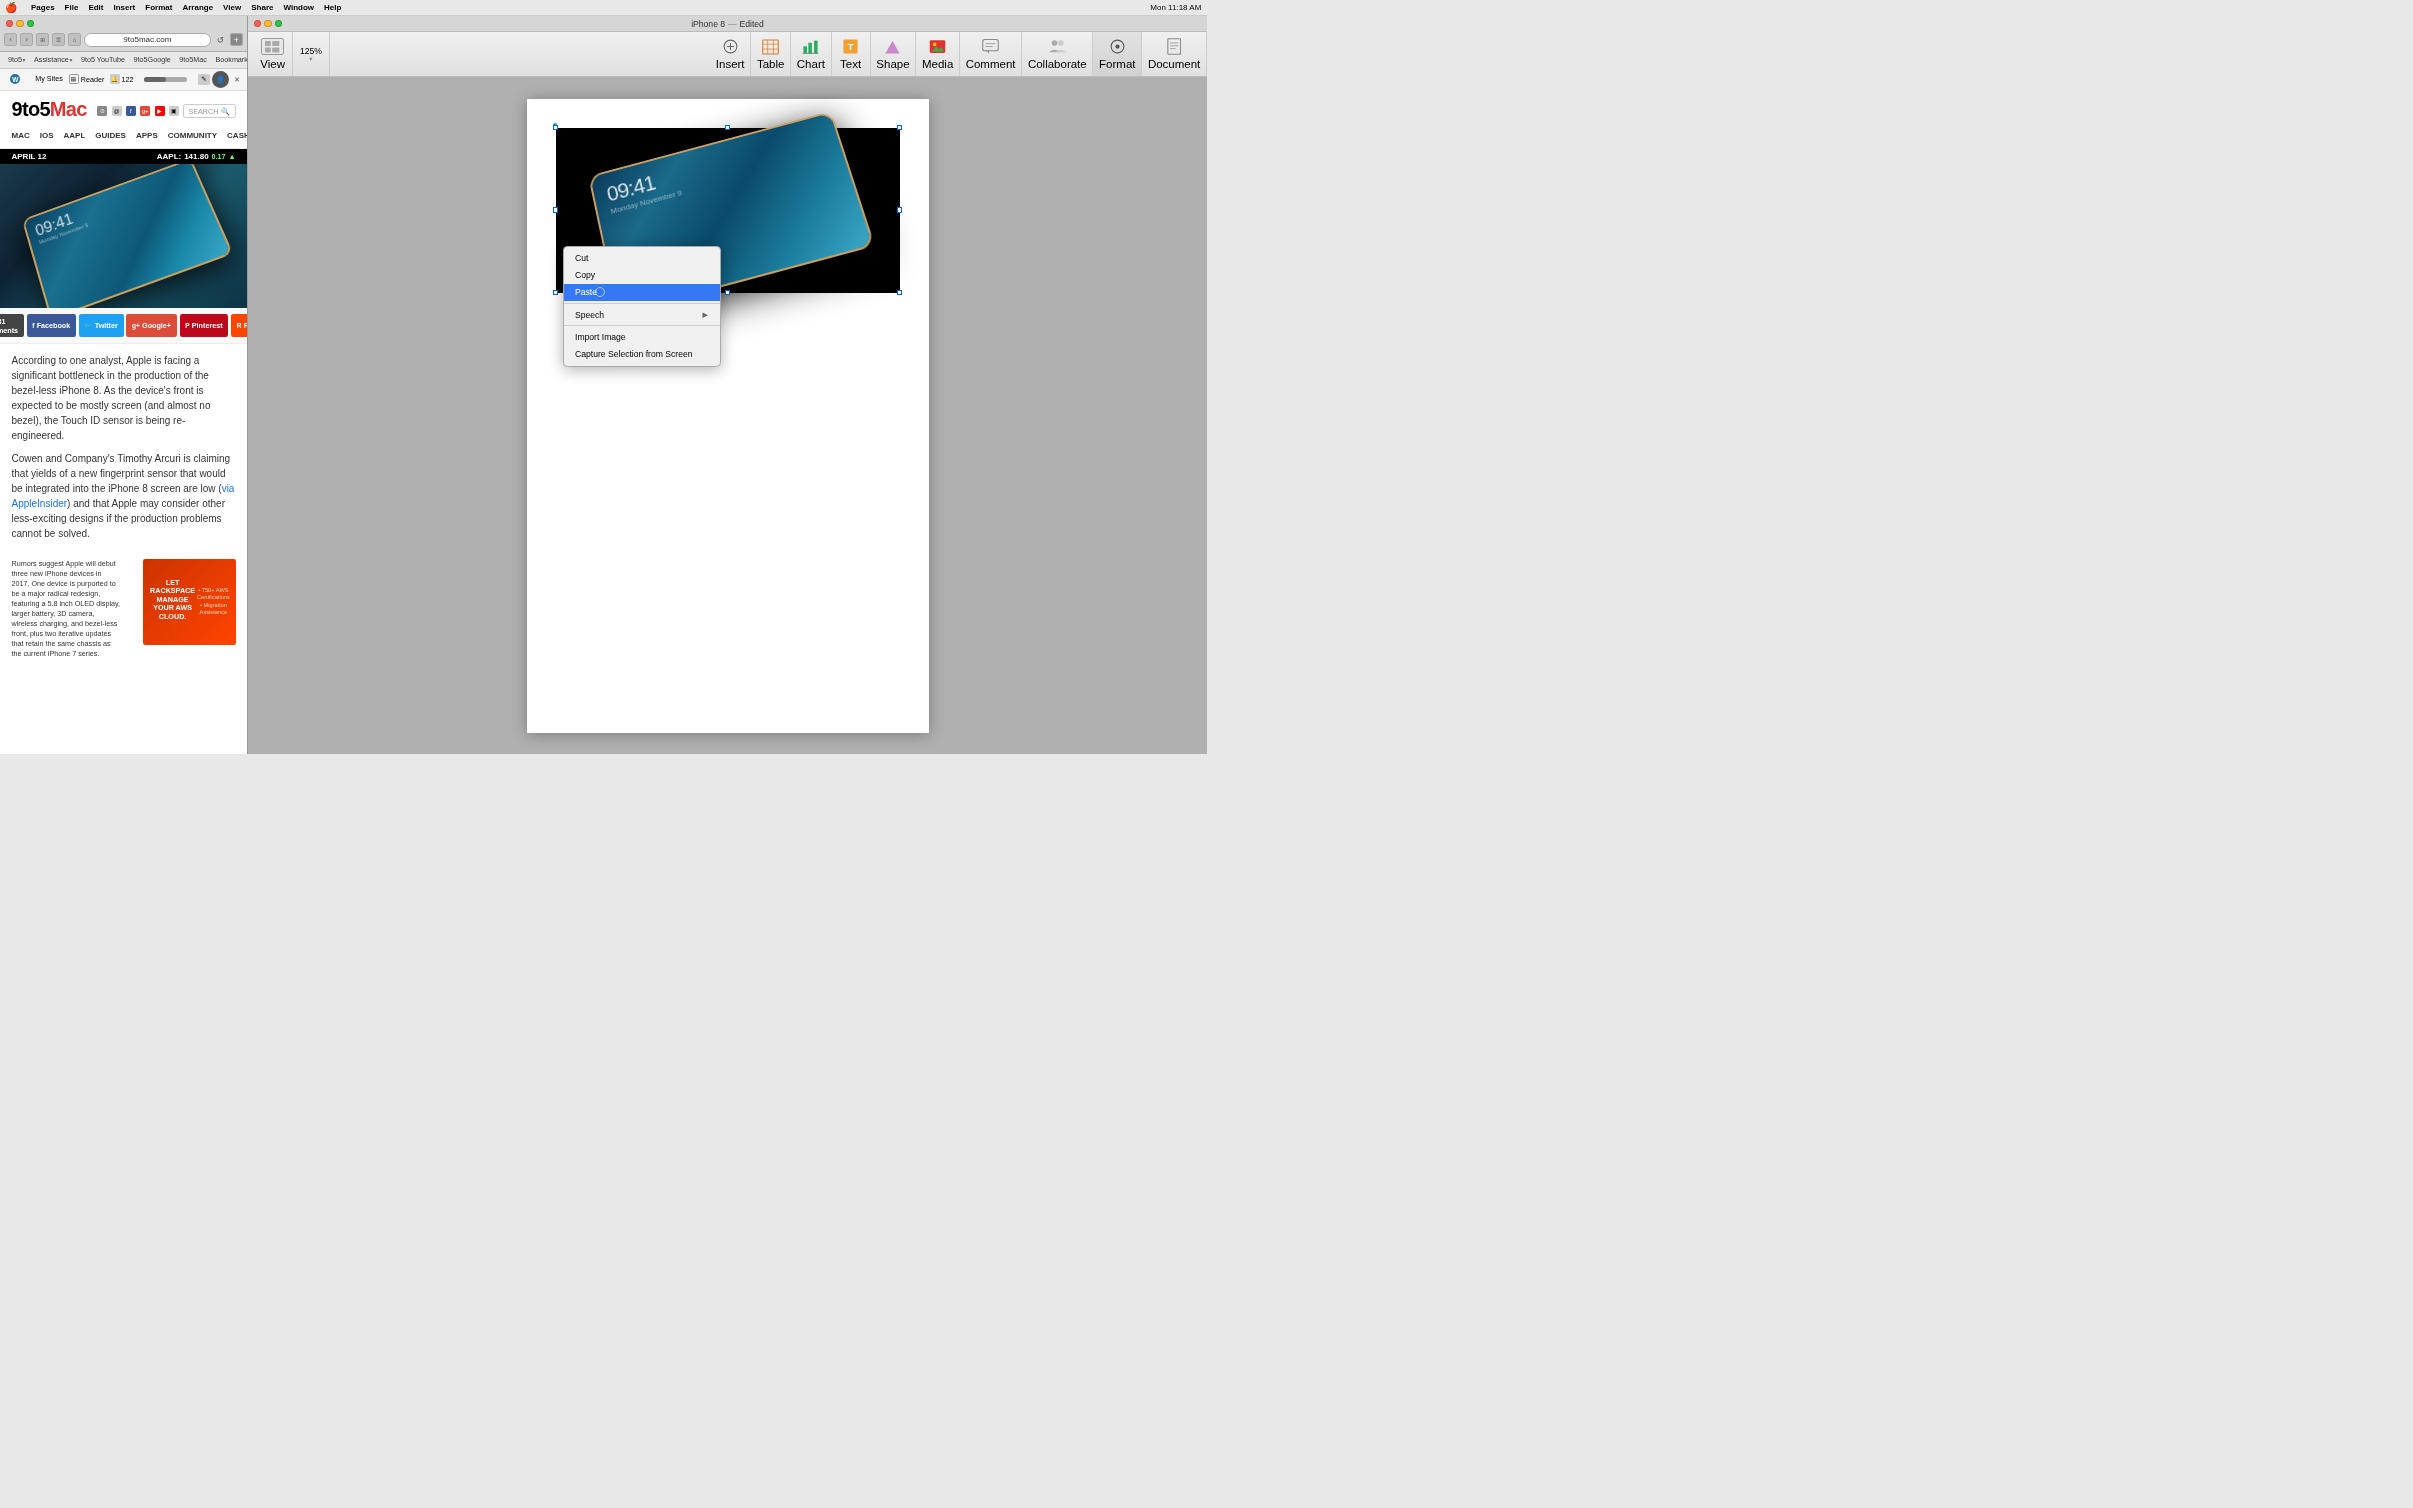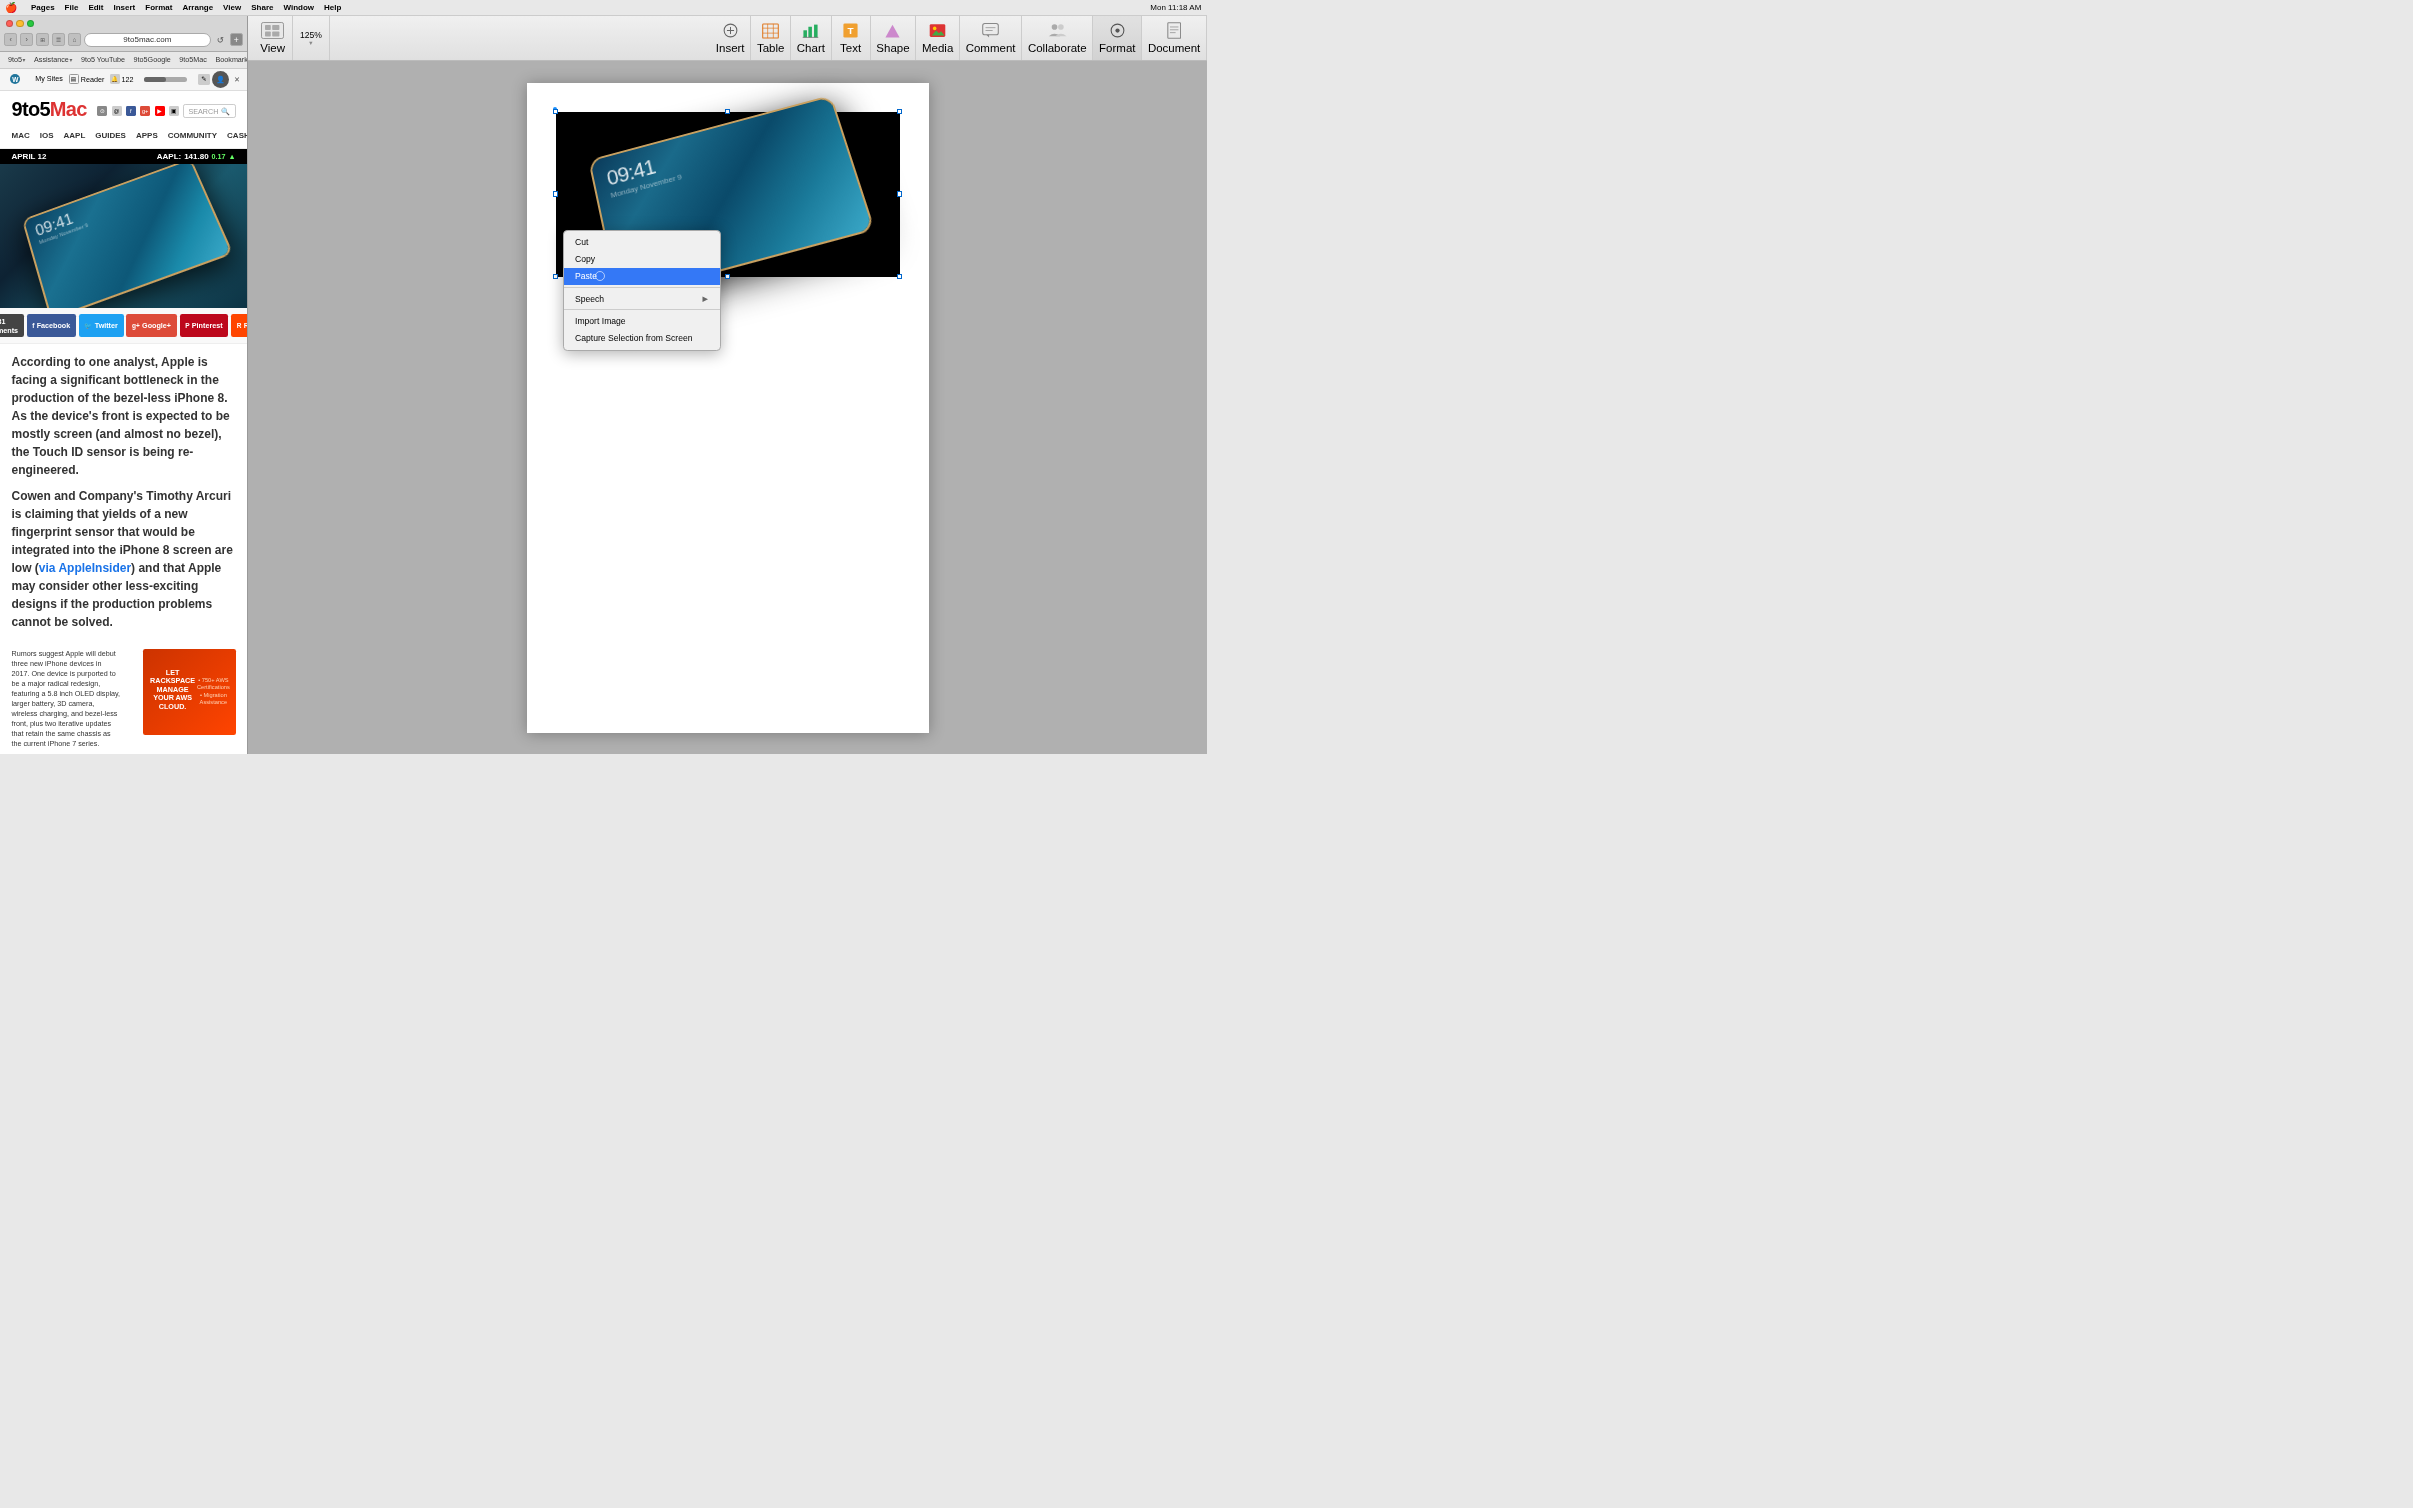--- a/index.html
+++ b/index.html
@@ -266,24 +266,23 @@
     }
     .share-btn-comments { background: #444; color: #fff; }
     .share-btn-facebook { background: #3b5998; }
     .share-btn-twitter { background: #1da1f2; }
     .share-btn-google { background: #dd4b39; }
     .share-btn-pinterest { background: #bd081c; }
     .share-btn-reddit { background: #ff4500; }
 
     .article-body {
       padding: 8.6px 11.5px;
-      font-size: 12px;
+      font-size: 10px;
       line-height: 1.5;
       color: #333;
-      font-weight: bold;
     }
     .article-paragraph {
       margin-bottom: 8.6px;
     }
     .article-link { color: #1a73e8; text-decoration: none; }
 
     .ad-section {
       display: flex;
       gap: 22px;
       padding: 0 11.5px 8.6px 11.5px;
@@ -641,20 +640,30 @@
           <div class="ad-banner-title">LET RACKSPACE MANAGE YOUR AWS CLOUD.</div>
           <div class="ad-banner-sub">• 750+ AWS Certifications<br>• Migration Assistance</div>
         </div>
       </div>
 
     </div>
   </div>
 
   <div class="pages-panel">
 
+    <div style="height:16px;background:#d6d6d6;border-bottom:0.7px solid #bbb;display:flex;align-items:center;justify-content:center;position:relative;font-size:8.6px;color:#333;font-weight:500;flex-shrink:0;">
+      <div class="pages-title-window-controls">
+        <div class="traffic-light tl-red"></div>
+        <div class="traffic-light tl-yellow"></div>
+        <div class="traffic-light tl-green"></div>
+      </div>
+      <span>iPhone 8</span>
+      <span style="margin: 0 2.9px; color:#888;">—</span>
+      <span>Edited</span>
+    </div>
 
     <div class="pages-toolbar">
 
       <div class="pages-toolbar-left">
 
         <div class="toolbar-btn-group">
           <div style="width:23px;height:17px;border:0.7px solid #999;border-radius:2.2px;display:flex;align-items:center;justify-content:center;background:#e8e8e8;">
             <svg width="14.4" height="11.5" viewBox="0 0 20 16">
                 <rect x="0" y="0" width="8" height="7" fill="#aaa" rx="1"></rect>
                 <rect x="10" y="0" width="10" height="7" fill="#aaa" rx="1"></rect>

